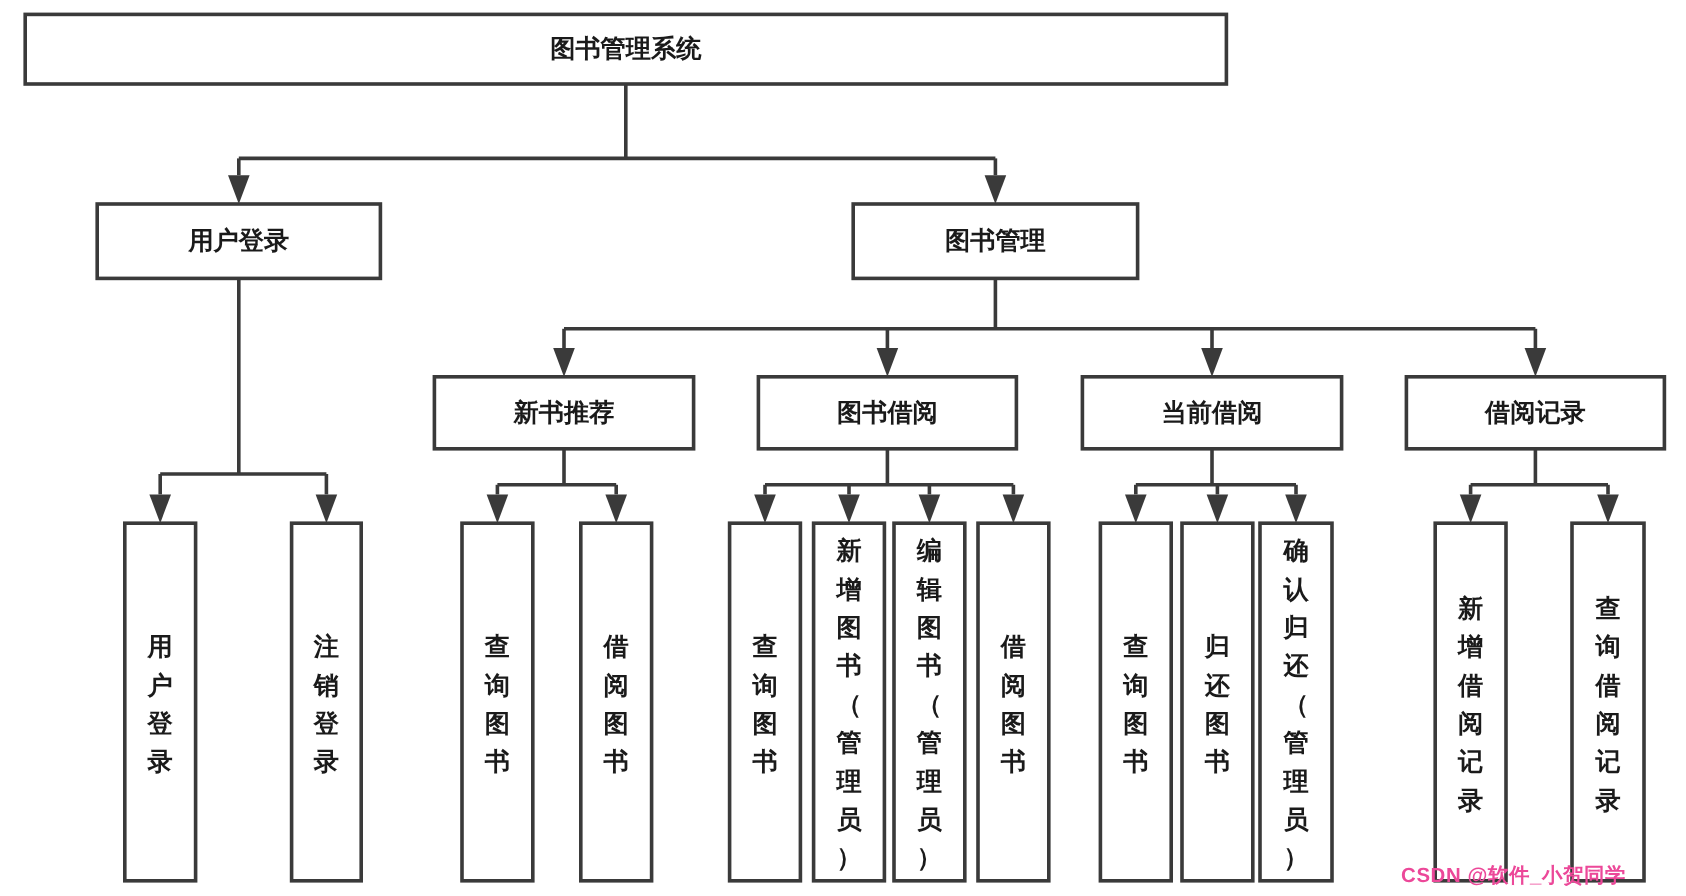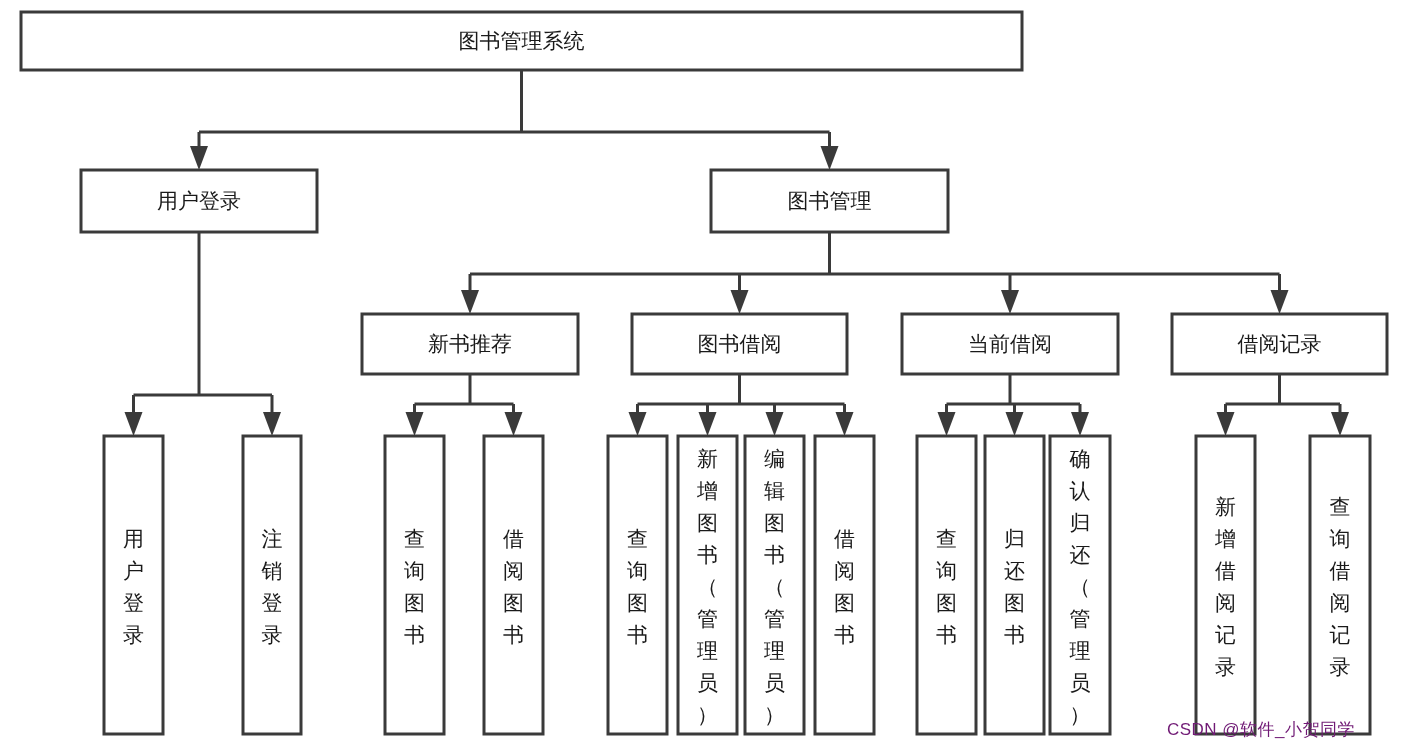--- a/index.html
+++ b/index.html
@@ -2,41 +2,41 @@
 <html><head>
 <meta charset="utf-8">
 <style>
   html,body{margin:0;padding:0;}
   body{
     width:1405px;height:747px;
     background:#ffffff;
     font-family:"Liberation Sans","DejaVu Sans",sans-serif;
     overflow:hidden;
   }
-  #diagram-root{position:relative;width:1365px;height:747px;}
+  #diagram-root{position:relative;width:1365px;height:747px;font-weight:bold;}
   svg#tree{position:absolute;left:0;top:0;width:1405px;height:747px;display:block;}
   .node-rect{fill:#ffffff;stroke:#3a3a3a;stroke-width:3;}
   .conn{stroke:#3a3a3a;stroke-width:3;fill:none;}
   .arrow-head{fill:#3a3a3a;stroke:none;}
   .node-label{
     font-family:"Liberation Sans","DejaVu Sans",sans-serif;
     font-size:21px;fill:#1a1a1a;
     text-anchor:middle;dominant-baseline:middle;
   }
   .leaf-label{
     font-family:"Liberation Sans","DejaVu Sans",sans-serif;
     font-size:21px;fill:#1a1a1a;
     text-anchor:middle;
   }
   .watermark{
     position:absolute;
     right:10px;bottom:6px;
     font-family:"Liberation Sans","DejaVu Sans",sans-serif;
     font-size:17px;
-    color:#701a75;
+    color:#ec4899;
     letter-spacing:0.5px;
     white-space:nowrap;
     pointer-events:none;
   }
 </style>
 </head>
 <body>
 
 <div id="diagram-root">
 

